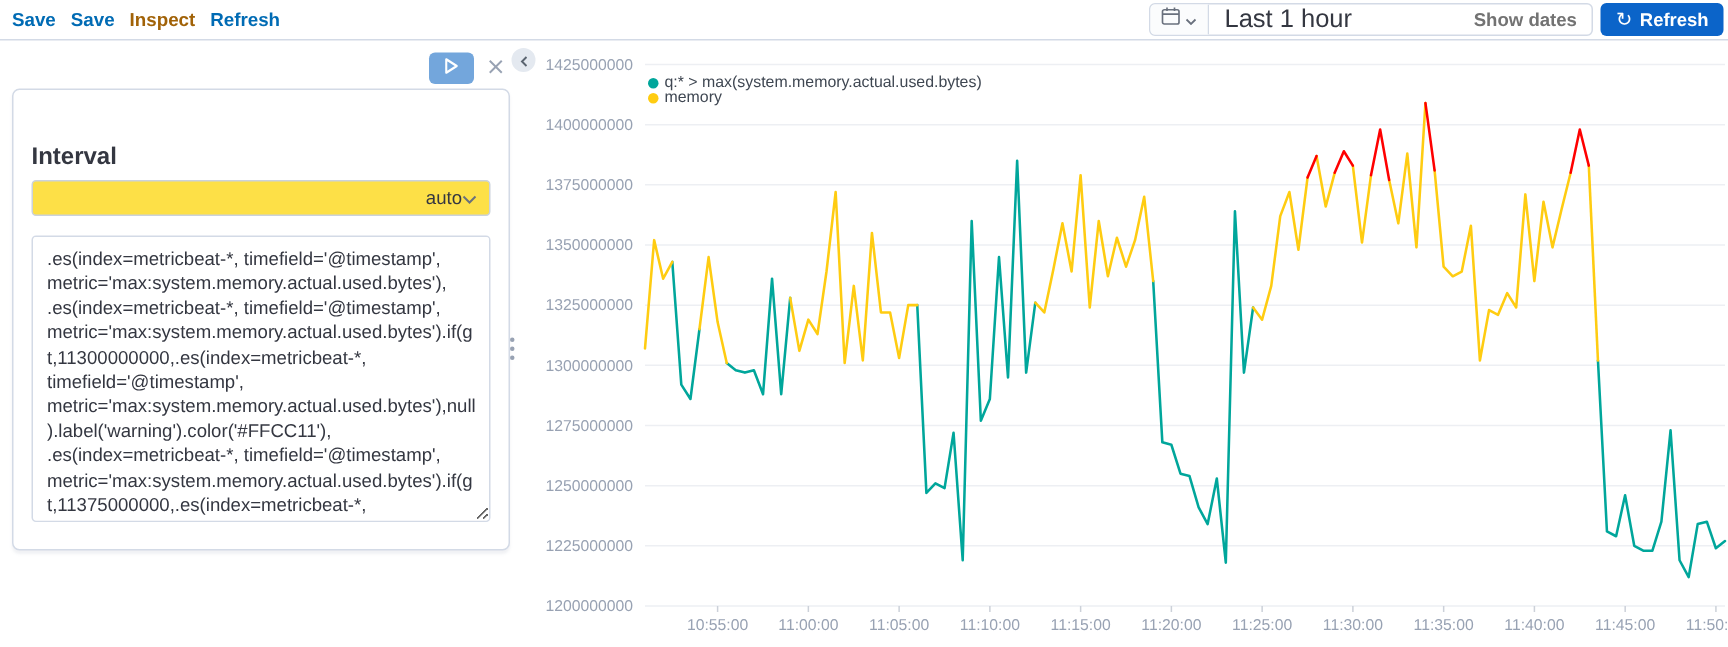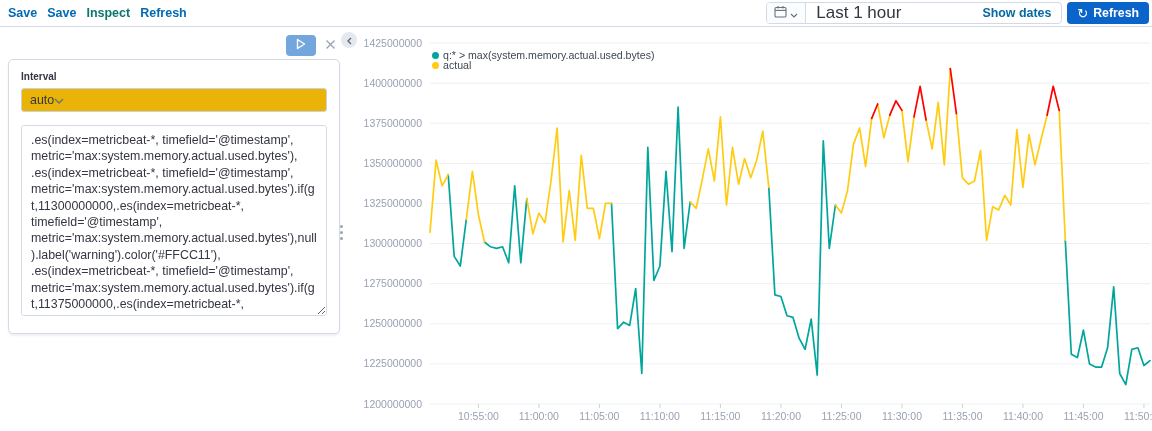--- a/index.html
+++ b/index.html
@@ -3,38 +3,38 @@
 <meta charset="utf-8">
 <style>
   * { box-sizing: border-box; margin: 0; padding: 0; }
   html,body { width:1152px; height:431px; overflow:hidden; }
   body { font-family:"Liberation Sans", sans-serif; background:#fff; color:#343741; position:relative; }
 
   
   .header { height:27px; border-bottom:1px solid #D3DAE6; display:flex; align-items:center; padding:0 3px 0 8px; background:#fff; }
   .nav { display:flex; align-items:center; gap:10px; }
   .nav a { font-size:12.5px; font-weight:600; color:#006BB4; text-decoration:none; cursor:pointer; }
-  .nav a.disabled { color:#0f766e; cursor:default; }
+  .nav a.disabled { color:#a16207; cursor:default; }
   .header-spacer { flex:1; }
   .date-picker { display:flex; align-items:center; height:22px; border:1px solid #D3DAE6; border-radius:4px; background:#fff; width:296px; margin-right:5px; }
   .quick-select { display:flex; align-items:center; gap:3px; padding:0 7px; height:100%; border-right:1px solid #D3DAE6; background:#FBFCFD; border-radius:3px 0 0 3px; cursor:pointer; }
   .picker-value { font-size:17px; color:#343741; padding:0 10px; flex:1; cursor:pointer; }
-  .show-dates { font-size:12.4px; font-weight:600; color:#0369a1; padding:0 10px; cursor:pointer; white-space:nowrap; }
+  .show-dates { font-size:12.4px; font-weight:600; color:#737373; padding:0 10px; cursor:pointer; white-space:nowrap; }
   .refresh-btn { height:22px; min-width:68px; background:#0B64C9; color:#fff; border:none; border-radius:4px; font-family:inherit; font-size:12.3px; font-weight:700; display:flex; align-items:center; justify-content:center; gap:5px; padding:0 10px; cursor:pointer; }
   .refresh-glyph { font-size:13px; font-weight:400; line-height:1; font-family:"DejaVu Sans", sans-serif; }
 
   
   .main { position:absolute; top:28px; left:0; right:0; bottom:0; display:flex; }
   .sidebar { width:348px; padding:4px 8px 0 8px; position:relative; }
   .sidebar-toolbar { display:flex; justify-content:flex-end; align-items:center; gap:9px; height:26px; padding-right:4px; }
   .play-btn { width:30px; height:21px; background:#73A6DC; border:none; border-radius:4px; display:flex; align-items:center; justify-content:center; cursor:pointer; }
   .close-btn { background:none; border:none; cursor:pointer; display:flex; align-items:center; }
   .editor-card { border:1px solid #D3DAE6; border-radius:5px; background:#fff; box-shadow:0 2px 2px rgba(152,162,179,.15); padding:11px 12px 13px 12px; margin-top:1px; }
-  .field-label { font-size:10px; font-weight:600; color:#343741; margin-bottom:6px; }
-  .select { height:24px; border:1px solid #CBD2DB; border-radius:3px; background:#eab308; display:flex; align-items:center; justify-content:flex-start; padding:0 8px; font-size:12.4px; color:#343741; cursor:pointer; margin-bottom:13px; }
+  .field-label { font-size:16px; font-weight:600; color:#343741; margin-bottom:6px;margin-top:25px; }
+  .select { height:24px; border:1px solid #CBD2DB; border-radius:3px; background:#fde047; display:flex; align-items:center; justify-content:flex-end; padding:0 8px; font-size:12.4px; color:#343741; cursor:pointer; margin-bottom:13px; }
   .expr-area { width:100%; height:191px; border:1px solid #D3DAE6; border-radius:3px; padding:6px 9px; font-family:"Liberation Sans", sans-serif; font-size:12.4px; line-height:16.4px; color:#343741; resize:both; overflow-wrap:break-word; word-wrap:break-word; outline:none; background:#fff; }
 
   .collapse-btn { position:absolute; left:341px; top:4px; width:16px; height:16px; border-radius:50%; background:#E4E9F0; border:none; display:flex; align-items:center; justify-content:center; cursor:pointer; padding:0; }
   .resize-dots { position:absolute; left:338px; top:197px; width:6px; display:flex; flex-direction:column; gap:3px; align-items:center; cursor:col-resize; }
   .resize-dots i { width:3px; height:3px; border-radius:50%; background:#98A2B3; }
 
   
   .gutter { width:16px; }
   .chart-panel { flex:1; position:relative; }
   .chart-panel svg { display:block; }
@@ -195,17 +195,17 @@
         <polyline points="586.3,40.7 592.4,85.6" fill="none" stroke="#FF0000" stroke-width="1.7" stroke-linejoin="round" stroke-linecap="round"></polyline>
         <polyline points="683.1,87.2 689.2,58.3 695.2,82.4" fill="none" stroke="#FF0000" stroke-width="1.7" stroke-linejoin="round" stroke-linecap="round"></polyline>
       </svg>
     <div class="legend" id="legend">
         <div class="legend-item">
           <span class="legend-dot" style="background: rgb(0, 166, 155);"></span>
           <span>q:* &gt; max(system.memory.actual.used.bytes)</span>
         </div>
         <div class="legend-item">
           <span class="legend-dot" style="background: rgb(255, 204, 17);"></span>
-          <span>actual</span>
+          <span>memory</span>
         </div>
       </div>
   </div>
 </div>
 
 </body></html>

